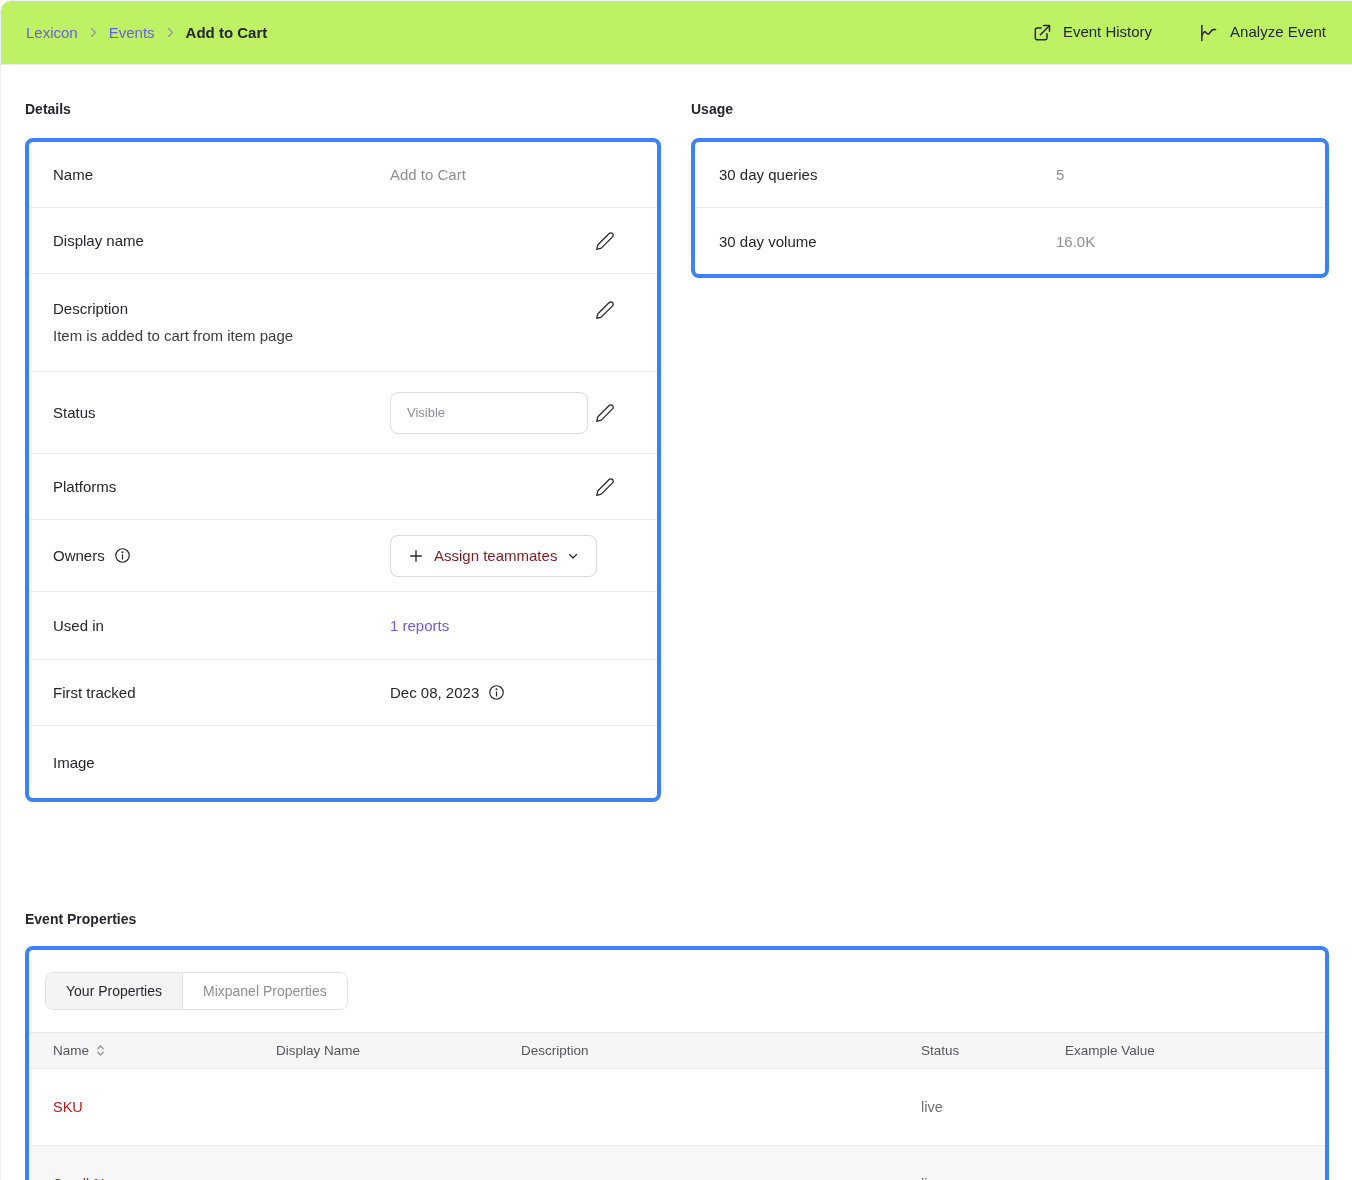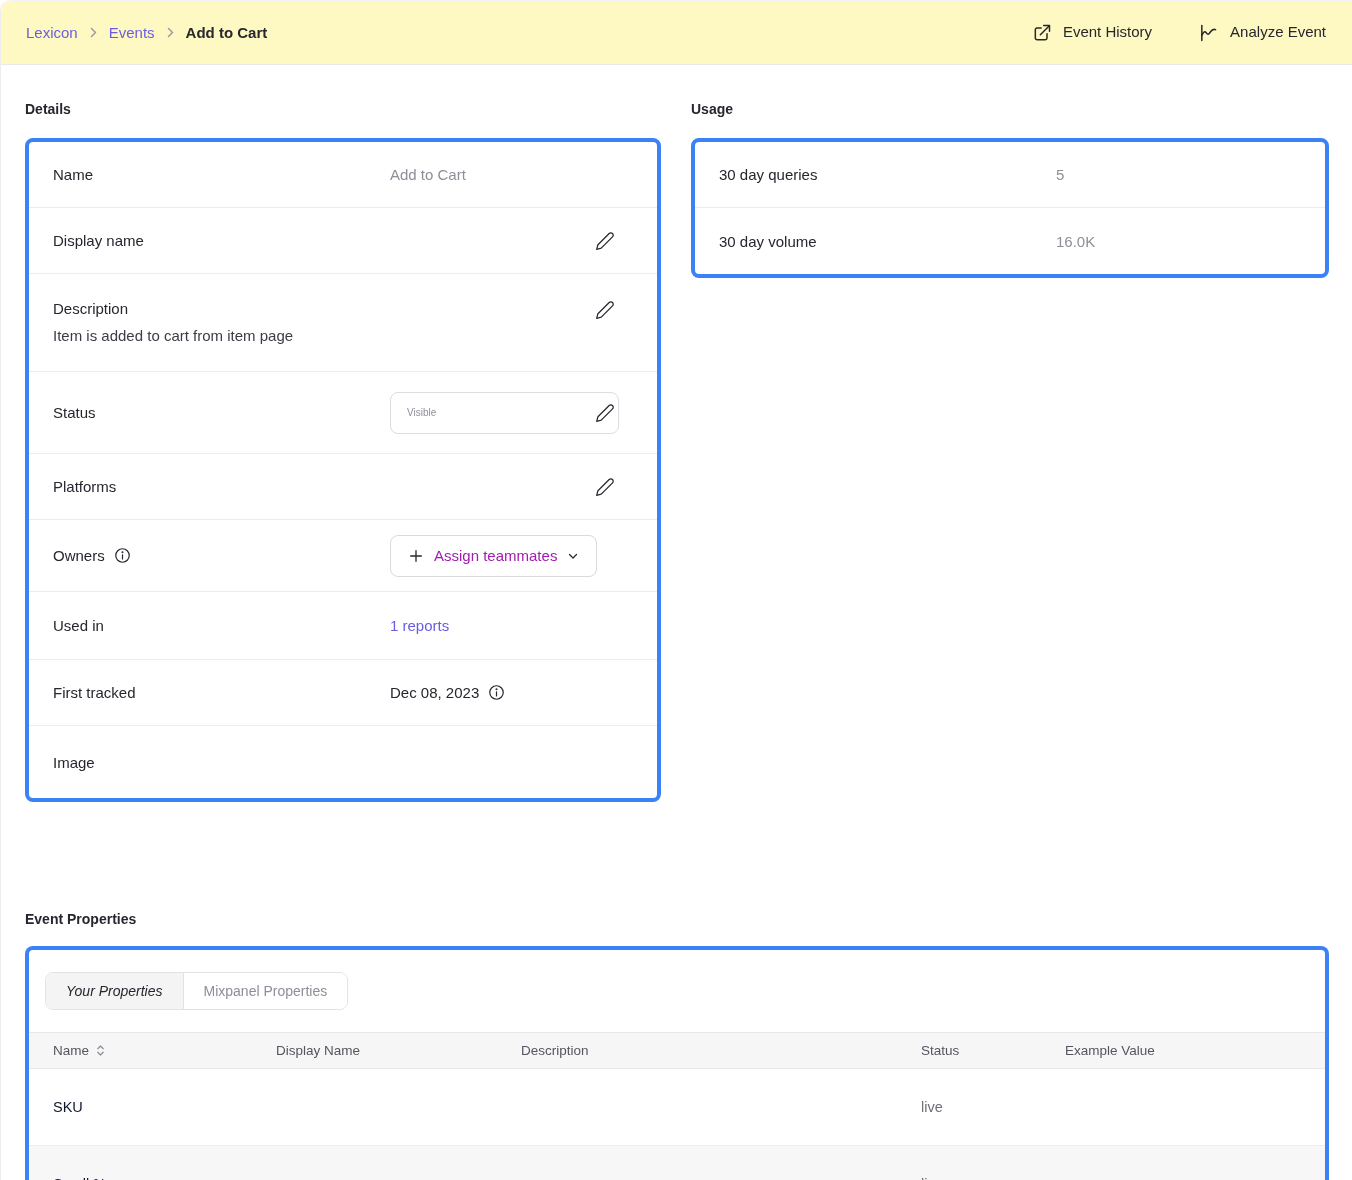--- a/index.html
+++ b/index.html
@@ -2,21 +2,21 @@
 <html><head>
 <meta charset="utf-8">
 <style>
   * { box-sizing: border-box; margin: 0; padding: 0; }
   html,body { background:#fff; }
   body { font-family:"Liberation Sans", sans-serif; color:#2b2b35; }
   .page { position:relative; width:1352px; height:1180px; background:#fff; overflow:hidden;
           border-left:1px solid #ededf0; border-top:1px solid #f2f2f4; border-top-left-radius:10px; }
 
   
-  .topbar { position:absolute; top:0; left:0; right:0; height:64px; background:#fef9c3;
+  .topbar { position:absolute; top:0; left:0; right:0; height:64px; background:#bef264;
             display:flex; align-items:center; justify-content:space-between;
             padding:0 26px 0 25px; border-bottom:1px solid #e9e9ec; border-top-left-radius:10px; }
   .breadcrumb { display:flex; align-items:center; gap:11px; font-size:15px; }
   .crumb-link { color:#6b5ce0; text-decoration:none; cursor:pointer; }
   .crumb-current { color:#26262e; font-weight:700; }
   .topbar-actions { display:flex; align-items:center; gap:46px; }
   .action-btn { display:flex; align-items:flex-start; gap:11px; background:none; border:none;
                 font-family:inherit; font-size:15px; color:#26262e; cursor:pointer; }
 
   
@@ -36,44 +36,44 @@
   .h66{height:66px;} .h68{height:68px;} .h72{height:72px;} .h82{height:82px;}
   .dlabel { width:337px; flex:none; font-size:15px; font-weight:500; color:#26262e;
             display:flex; align-items:center; gap:9px; }
   .dvalue { font-size:15px; color:#8e8e98; }
   .dvalue-dark { font-size:15px; color:#26262e; display:flex; align-items:center; gap:9px; }
   .pencil-btn { position:absolute; right:40px; top:50%; transform:translateY(-50%);
                 background:none; border:none; cursor:pointer; line-height:0; padding:2px; }
   .drow-desc { display:block; padding:26px 24px 27px 24px; border-bottom:1px solid #ececef; position:relative; }
   .desc-text { margin-top:10px; font-size:15px; color:#3c3c46; }
   .drow-desc .pencil-btn { top:36px; }
-  .status-box { width:229px; height:42px; border:1px solid #dcdce1; border-radius:8px;
-                display:flex; align-items:center; padding:0 16px; font-size:10px; color:#8e8e98;
+  .status-box { width:198px; height:42px; border:1px solid #dcdce1; border-radius:8px;
+                display:flex; align-items:center; padding:0 16px; font-size:13px; color:#8e8e98;
                 background:#fff; cursor:text; }
   .tag-badge { display:inline-flex; align-items:center; gap:7px; background:#f2f2f4;
                border-radius:4px; padding:6px 10px; font-size:13px; color:#55555e; }
   .outline-btn { display:inline-flex; align-items:center; gap:10px; border:1px solid #d9d9de;
                  border-radius:8px; background:#fff; height:42px; padding:0 17px;
-                 font-family:inherit; font-size:15px; font-weight:500; color:#a21caf; cursor:pointer; }
+                 font-family:inherit; font-size:15px; font-weight:500; color:#7f1d1d; cursor:pointer; }
   .link { color:#6b5ce0; font-size:15px; text-decoration:none; cursor:pointer; }
 
   
   #props-section .card { margin-top:19px; height:420px; overflow:hidden; border-bottom:none; border-bottom-left-radius:0; border-bottom-right-radius:0; }
   .tabs { display:inline-flex; margin:22px 0 0 16px; border:1px solid #e3e3e7; border-radius:8px; overflow:hidden; }
   .tab { padding:10px 20px; font-size:14px; color:#8e8e98; background:#fff; border:none;
          font-family:inherit; cursor:pointer; }
-  .tab.active { background:#f4f4f5; color:#26262e; font-weight:500; border-right:1px solid #e3e3e7;font-style:italic; }
+  .tab.active { background:#f4f4f5; color:#26262e; font-weight:500; border-right:1px solid #e3e3e7; }
 
   .ptable-header { display:flex; align-items:center; height:37px; margin-top:22px;
                    background:#f6f6f7; border-top:1px solid #e9e9ec; border-bottom:1px solid #e9e9ec;
                    font-size:13.5px; color:#55555e; }
   .pc1 { width:247px; padding-left:24px; display:flex; align-items:center; gap:7px; }
   .pc2 { width:245px; } .pc3 { width:400px; } .pc4 { width:144px; } .pc5 { flex:1; }
   .prow { display:flex; align-items:center; height:77px; border-bottom:1px solid #ececef; font-size:14.5px; }
-  .prow .prop-name { color:#0f172a; cursor:pointer; }
+  .prow .prop-name { color:#b91c1c; cursor:pointer; }
   .prow .pstatus { color:#6f6f78; }
   .prow.alt { background:#f7f7f8; }
 
   svg { display:block; }
 </style>
 </head>
 <body>
 
 <div class="page">
 

